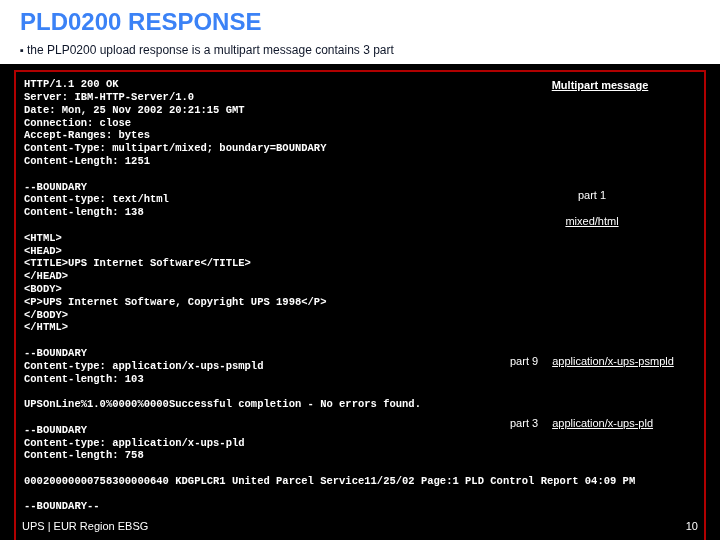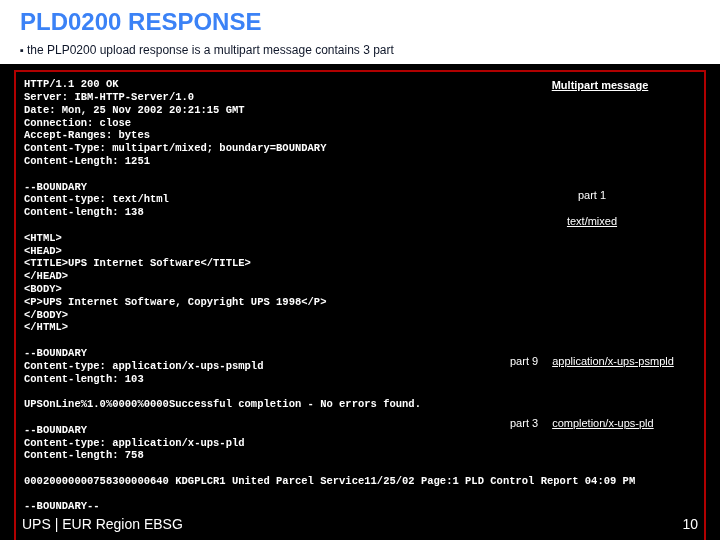--- a/index.html
+++ b/index.html
@@ -65,21 +65,21 @@
   .lb3 { right: 22px; top: 340px; width: 180px; }
   .footer {
     position: absolute;
     bottom: 8px;
     left: 0;
     width: 100%;
     padding: 0 22px;
     display: flex;
     justify-content: space-between;
     color: #fff;
-    font-size: 14px;
+    font-size: 11px;
   }
 </style>
 </head>
 <body>
 
 <div class="title">PLD0200 RESPONSE</div>
 
 <div class="white-strip">
   <div class="bullets">
     <div class="row">the PLP0200 upload response is a multipart message contains 3 part</div>
@@ -120,28 +120,28 @@
 
 00020000000758300000640 KDGPLCR1 United Parcel Service11/25/02 Page:1 PLD Control Report 04:09 PM
 
 --BOUNDARY--</div>
 
   <div class="label-box lb-header">
     <span>Multipart message</span>
   </div>
   <div class="label-box lb1">
     <span class="pt">part 1</span>
-    <span class="tx">text/mixed</span>
+    <span class="tx">mixed/html</span>
   </div>
   <div class="label-box lb2">
     <span class="pt">part 9</span>
     <span class="tx">application/x-ups-psmpld</span>
   </div>
   <div class="label-box lb3">
     <span class="pt">part 3</span>
-    <span class="tx">completion/x-ups-pld</span>
+    <span class="tx">application/x-ups-pld</span>
   </div>
 </div>
 
 <div class="footer">
   <span>UPS | EUR Region EBSG</span>
   <span>10</span>
 </div>
 
 </body></html>

